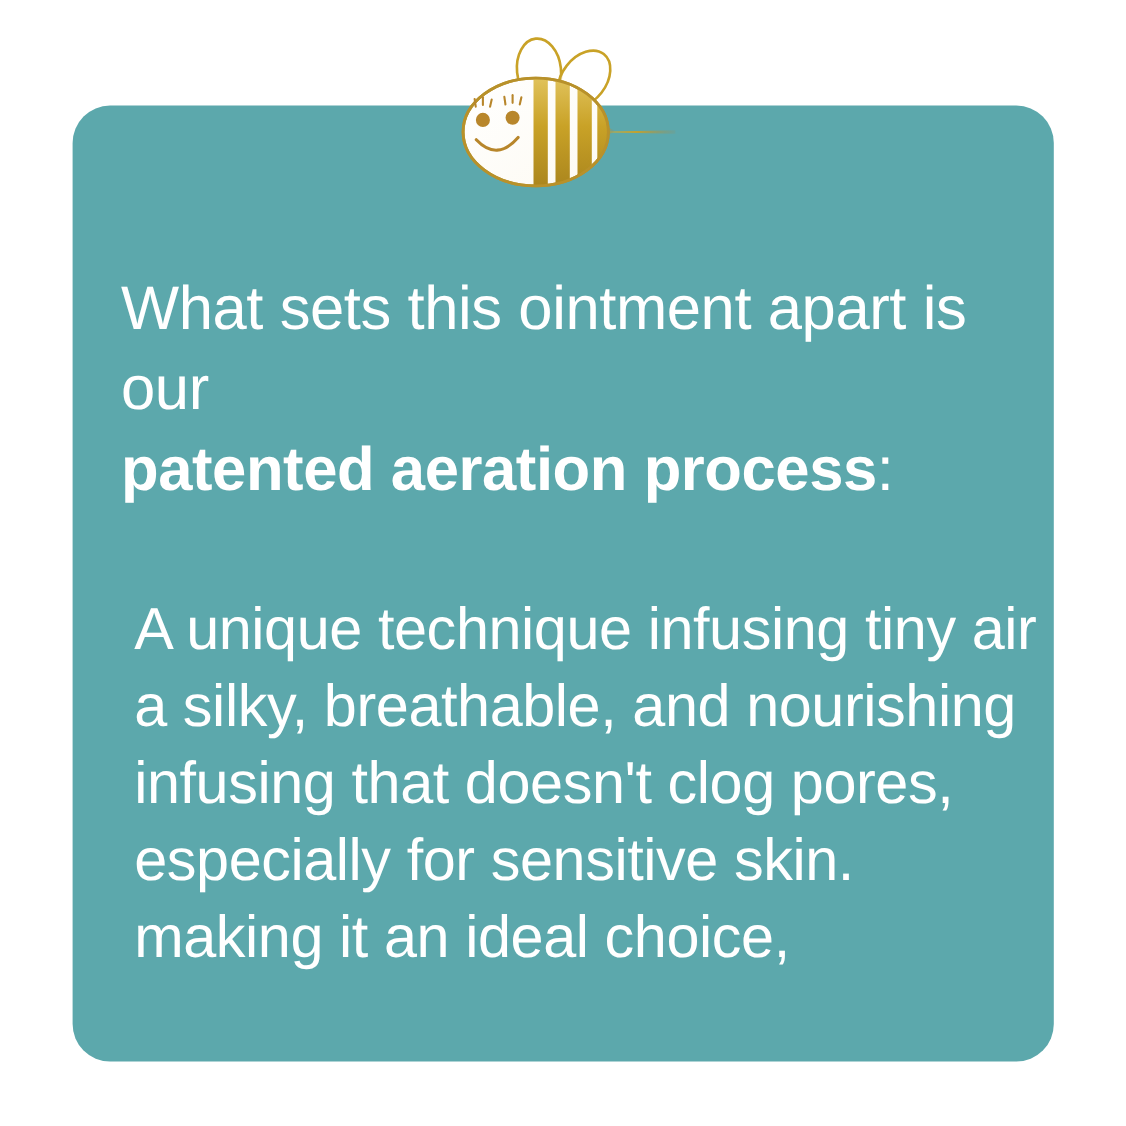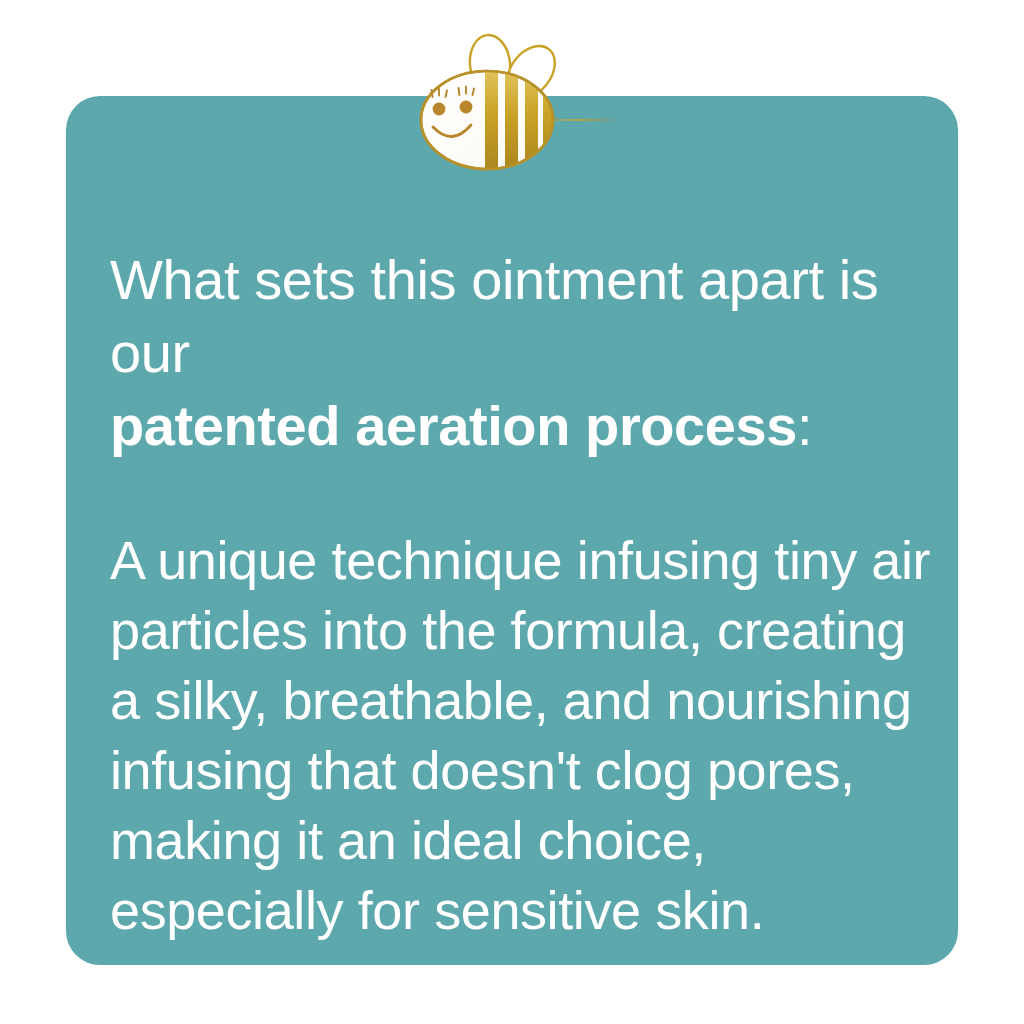--- a/index.html
+++ b/index.html
@@ -68,21 +68,21 @@
   .body-gap {
     height: 63px;
   }
 
   .body-copy {
     color: #ffffff;
     font-size: 54px;
     line-height: 70px;
     letter-spacing: -0.4px;
     font-weight: 400;
-    margin: 0;
+    margin: 12px;
   }
   .body-copy .line {
     display: block;
     white-space: pre;
   }
 </style>
 </head>
 <body>
 
 <div id="stage">
@@ -157,21 +157,20 @@
 
     <p class="headline">
       <span>What sets this ointment apart is our</span><br>
       <span class="bold">patented aeration process</span><span>:</span>
     </p>
 
     <div class="body-gap"></div>
 
     <p class="body-copy">
       <span class="line">A unique technique infusing tiny air</span>
-      <span class="line">particles into the formula, creating</span>
       <span class="line">a silky, breathable, and nourishing</span>
       <span class="line">infusing that doesn't clog pores,</span>
+      <span class="line">especially for sensitive skin.</span>
       <span class="line">making it an ideal choice,</span>
-      <span class="line">especially for sensitive skin.</span>
     </p>
 
   </div>
 </div>
 
 </body></html>

